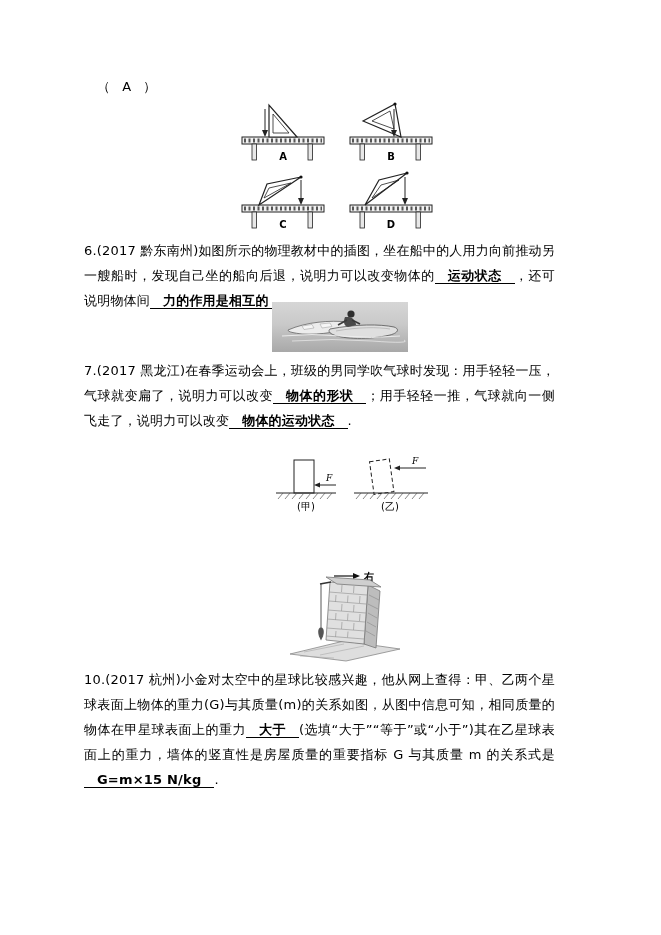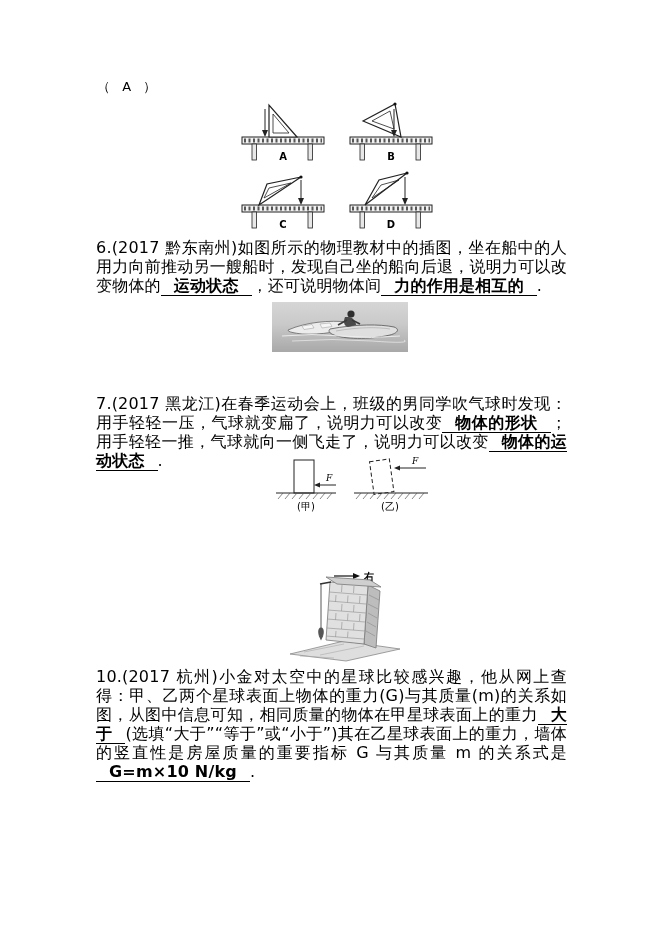--- a/index.html
+++ b/index.html
@@ -6,22 +6,22 @@
   .page {
     position:relative; width:661px; height:935px; background:#ffffff;
     font-family:"DejaVu Sans","Liberation Sans",sans-serif; color:#000;
     overflow:hidden;
   }
   .answer-marker {
     position:absolute; left:97px; top:78px;
     font-size:13px; letter-spacing:4px;
   }
   .q {
-    position:absolute; left:96px; width:471px; margin:0;
-    font-size:16px; line-height:19px; text-align:justify;
+    position:absolute; left:84px; width:471px; margin:0;
+    font-size:13px; line-height:25px; text-align:justify;
     letter-spacing:0.2px;
   }
   .ans {
     font-weight:700;
     border-bottom:1.2px solid #000;
     padding:0 13px;
   }
   .fig-rulers {
     position:absolute; left:237px; top:97px;
     display:grid; grid-template-columns:92px 92px;
@@ -146,21 +146,21 @@
         <line x1="75" y1="18" x2="66" y2="23" stroke="#3a3a3a" stroke-width="1.6"></line>
         <line x1="80" y1="18" x2="88" y2="22" stroke="#3a3a3a" stroke-width="1.6"></line>
       </g>
       <g>
         <path d="M10,34 Q40,31 70,34 T128,34" fill="none" stroke="#f0f0f0" stroke-width="0.9"></path>
         <path d="M20,39 Q60,36 100,39 T132,38" fill="none" stroke="#e6e6e6" stroke-width="0.8"></path>
       </g>
     </svg>
   </div>
 
-  <p class="q" style="top:358px;margin-top:36px;">
+  <p class="q" style="top:358px;">
     <span>7.(2017 黑龙江)在春季运动会上，班级的男同学吹气球时发现：用手轻轻一压，气球就变扁了，说明力可以改变</span><span class="ans">物体的形状</span><span>；用手轻轻一推，气球就向一侧飞走了，说明力可以改变</span><span class="ans">物体的运动状态</span><span>.</span>
   </p>
 
 
   <div class="fig-blocks">
     <svg width="66" height="58" viewBox="0 0 66 58">
       <rect x="20" y="5" width="20" height="33" fill="#fff" stroke="#222" stroke-width="1"></rect>
       <g>
         <line x1="2" y1="38" x2="62" y2="38" stroke="#222" stroke-width="1"></line>
         <path d="M4,44 l5,-6 M11,44 l5,-6 M18,44 l5,-6 M25,44 l5,-6 M32,44 l5,-6 M39,44 l5,-6 M46,44 l5,-6 M53,44 l5,-6" stroke="#555" stroke-width="0.7"></path>
@@ -213,16 +213,16 @@
       <g>
         <line x1="45" y1="14" x2="34" y2="16" stroke="#333" stroke-width="1.5"></line>
         <line x1="35" y1="16" x2="35" y2="61" stroke="#444" stroke-width="0.9"></line>
         <ellipse cx="35" cy="64" rx="2.8" ry="4.5" fill="#555"></ellipse>
         <polygon points="35,72.5 32.6,67.5 37.4,67.5" fill="#555"></polygon>
       </g>
     </svg>
   </div>
 
   <p class="q" style="top:667px;">
-    <span>10.(2017 杭州)小金对太空中的星球比较感兴趣，他从网上查得：甲、乙两个星球表面上物体的重力(G)与其质量(m)的关系如图，从图中信息可知，相同质量的物体在甲星球表面上的重力</span><span class="ans">大于</span><span>(选填“大于”“等于”或“小于”)其在乙星球表面上的重力，墙体的竖直性是房屋质量的重要指标 G 与其质量 m 的关系式是</span><span class="ans">G=m×10 N/kg</span><span>.</span>
+    <span>10.(2017 杭州)小金对太空中的星球比较感兴趣，他从网上查得：甲、乙两个星球表面上物体的重力(G)与其质量(m)的关系如图，从图中信息可知，相同质量的物体在甲星球表面上的重力</span><span class="ans">大于</span><span>(选填“大于”“等于”或“小于”)其在乙星球表面上的重力，墙体的竖直性是房屋质量的重要指标 G 与其质量 m 的关系式是</span><span class="ans">G=m×15 N/kg</span><span>.</span>
   </p>
 
 </div>
 
 </body></html>

